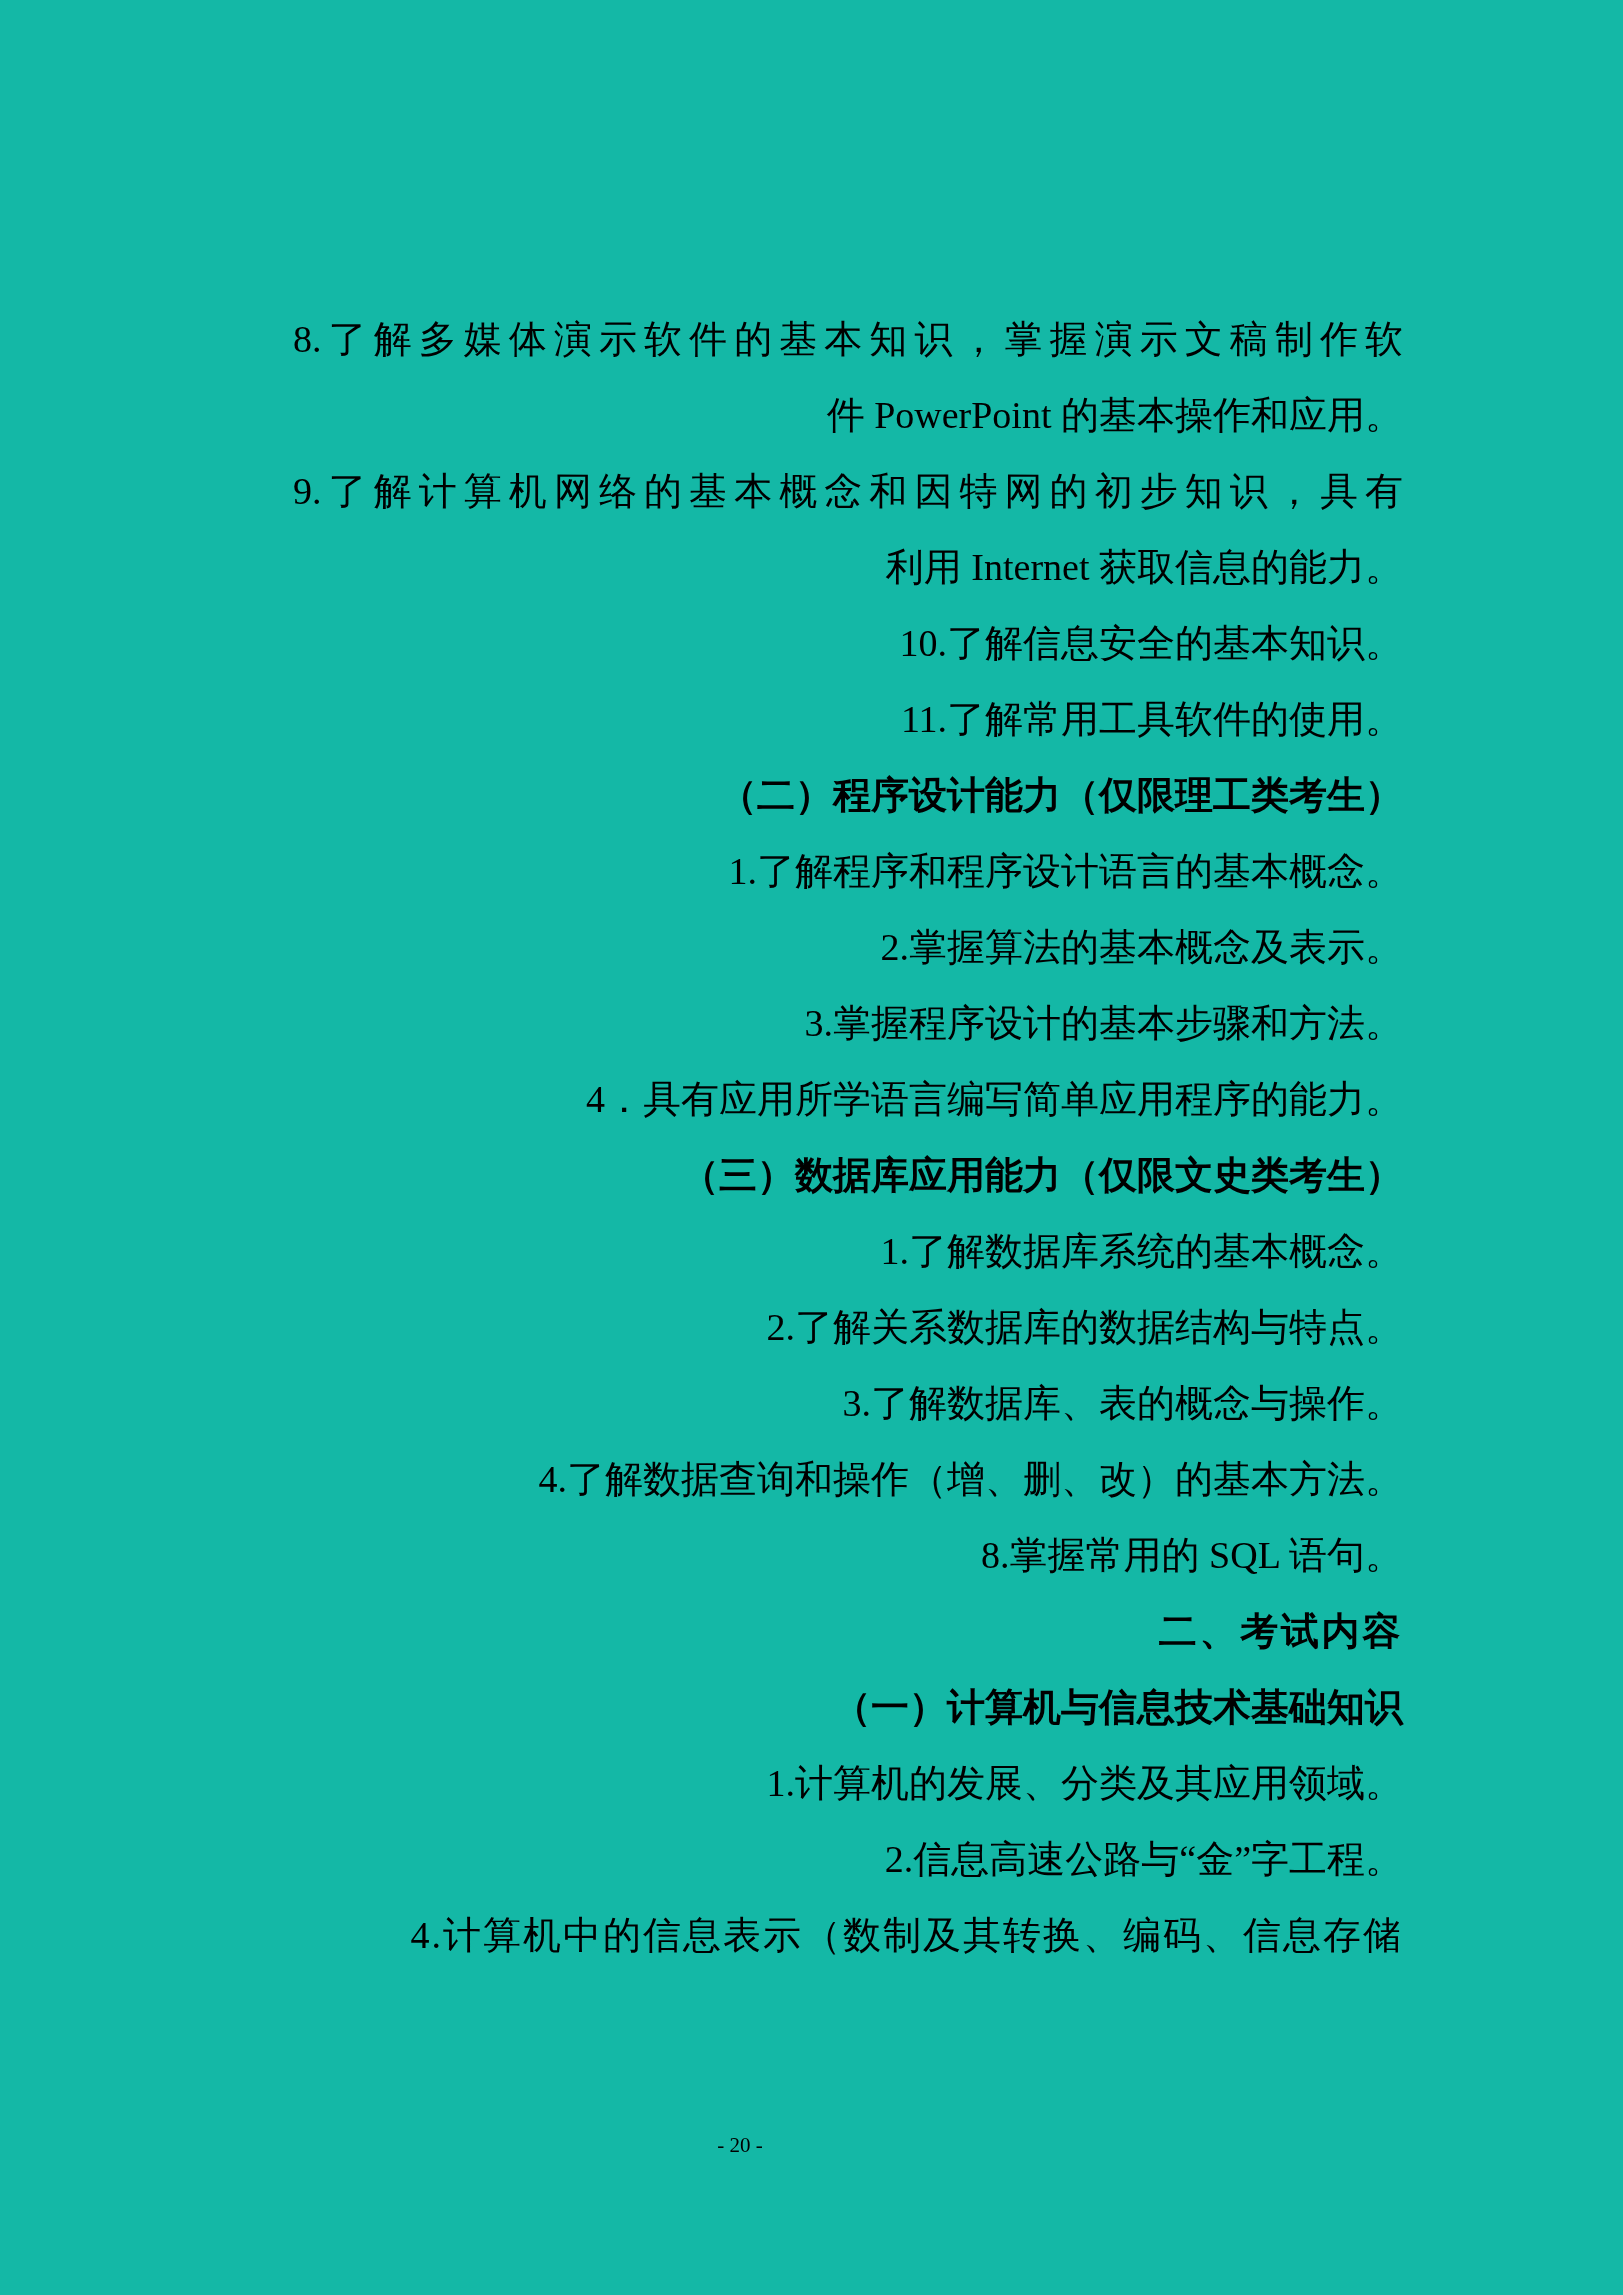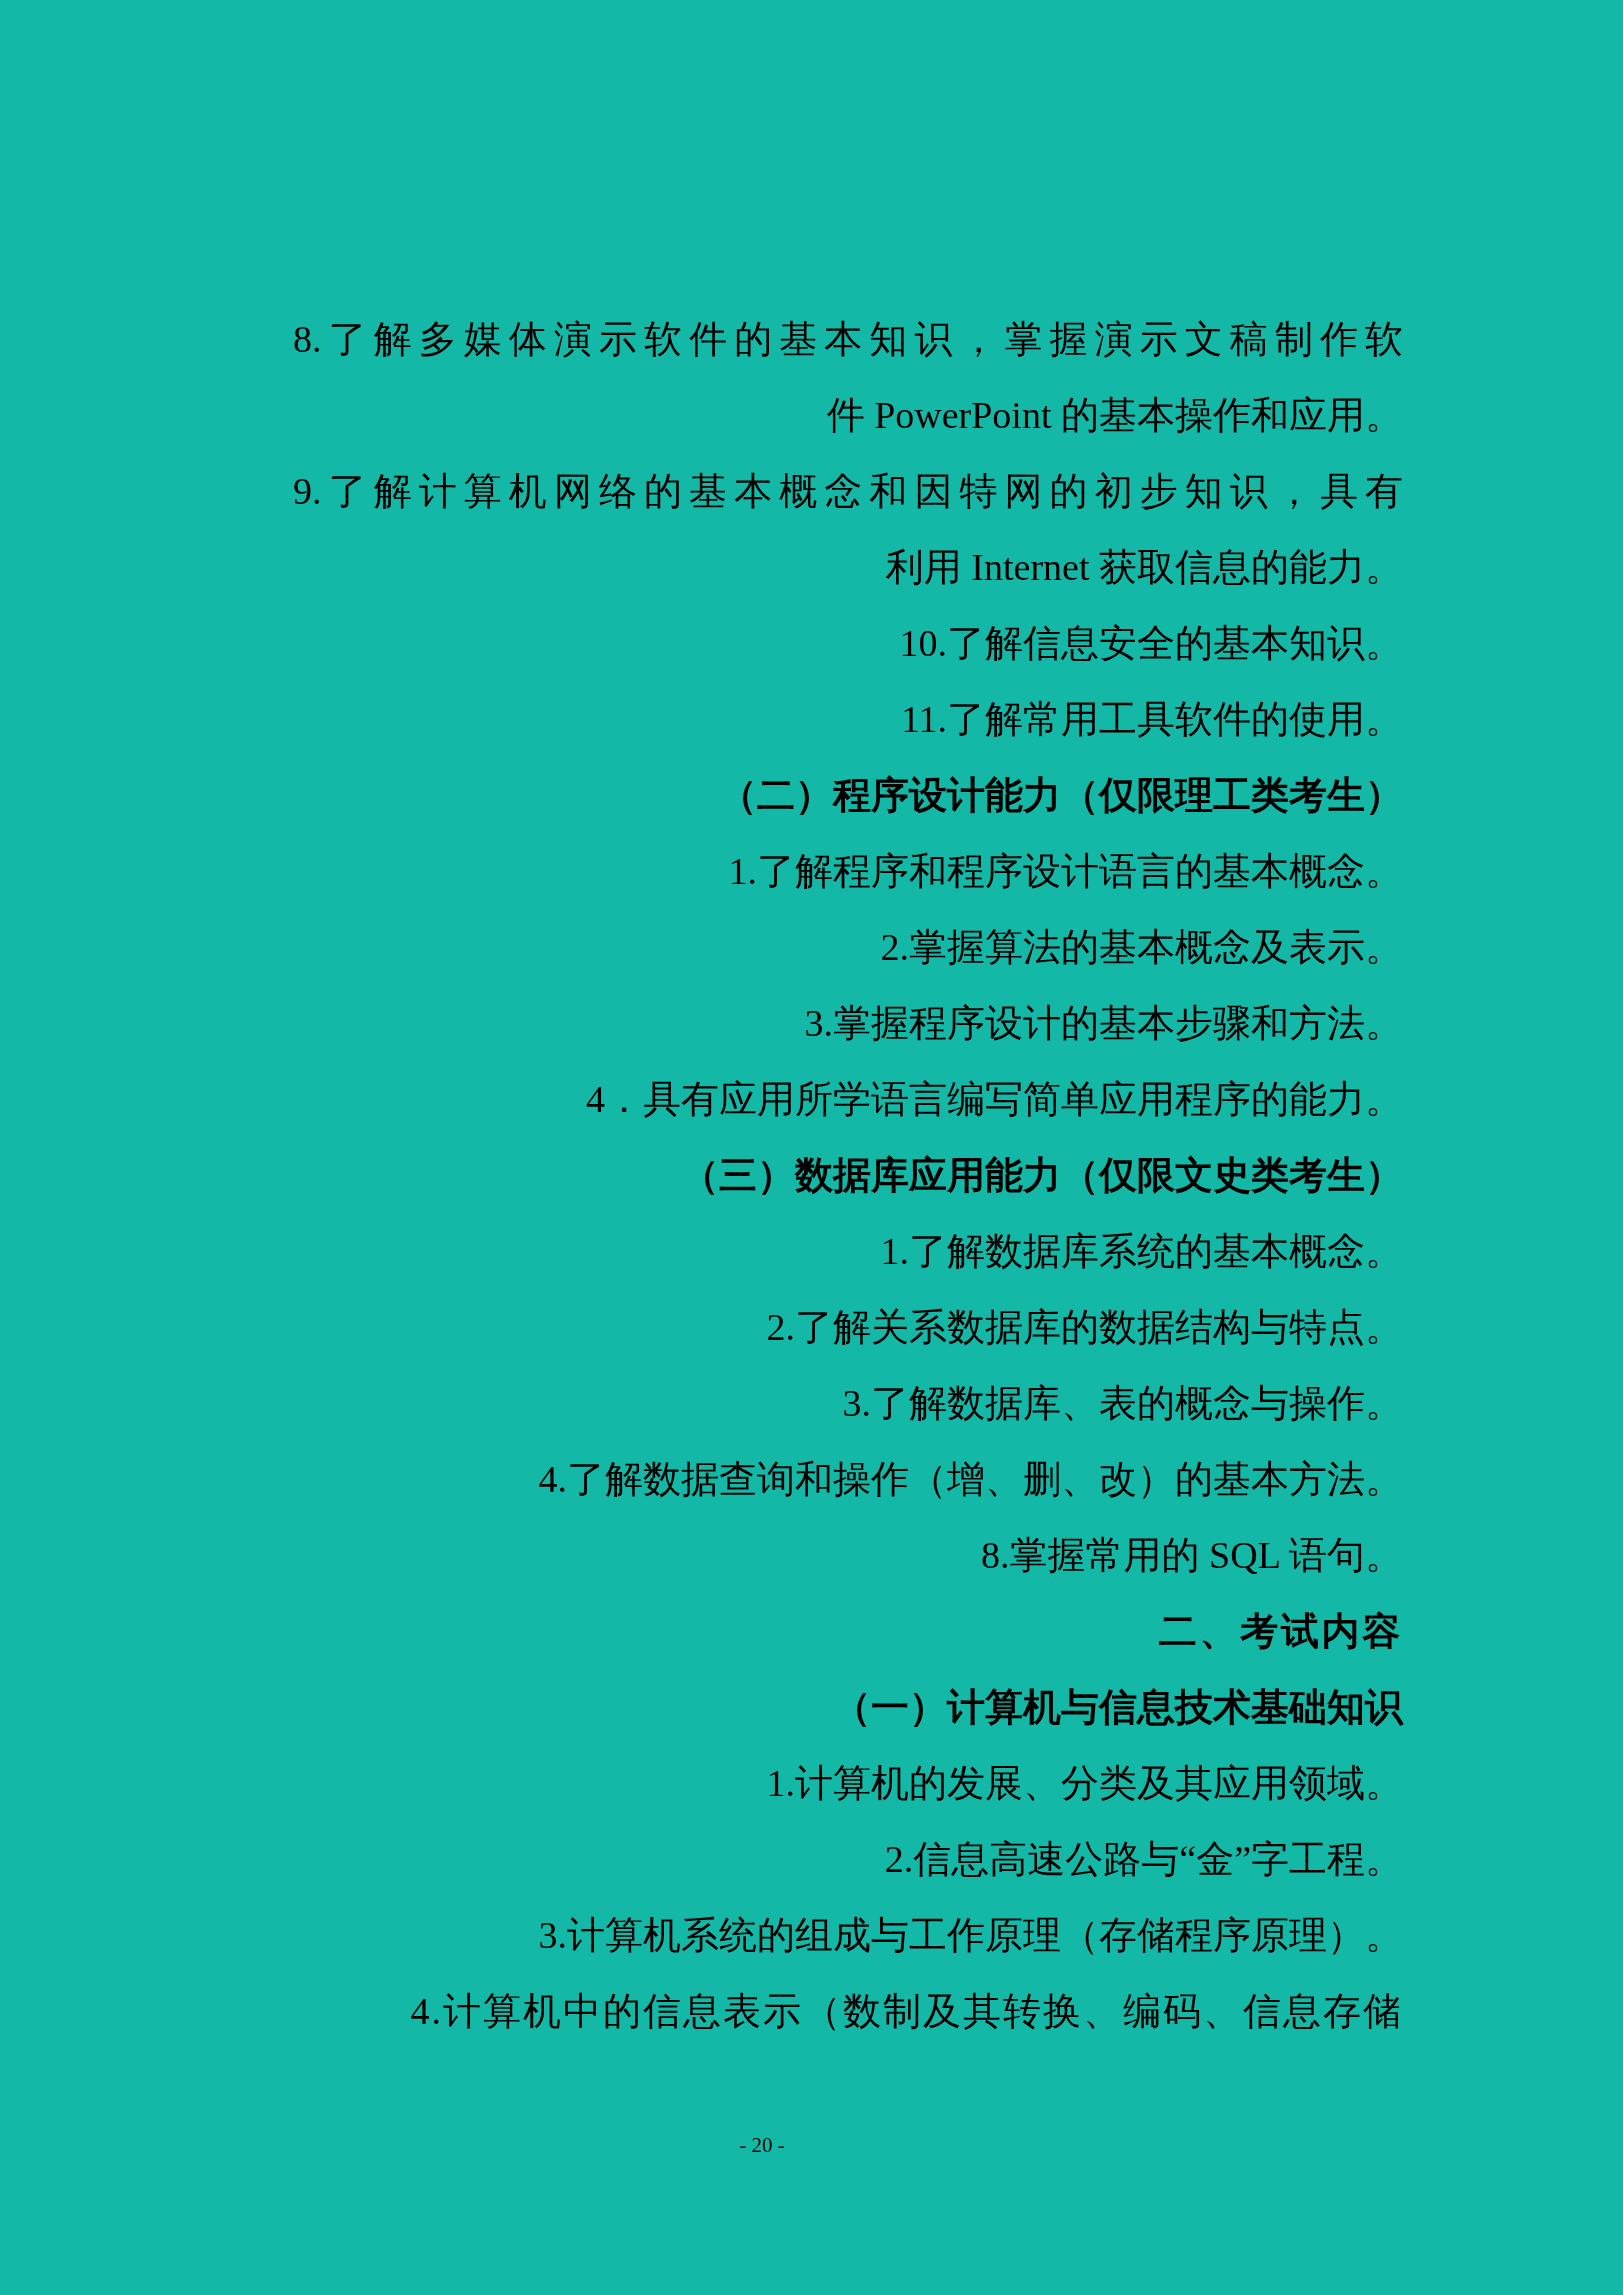--- a/index.html
+++ b/index.html
@@ -47,21 +47,21 @@
     font-weight: bold;
   }
   
   .hei {
     font-family: "Liberation Sans", "DejaVu Sans", sans-serif;
     font-weight: bold;
     letter-spacing: 2.7px;
   }
   .footer {
     position: absolute;
-    left: 762px;
+    left: 740px;
     top: 2128px;
     transform: translateX(-50%);
     font-size: 21px;
     line-height: 35px;
     white-space: nowrap;
     font-family: "Liberation Serif", "DejaVu Serif", serif;
   }
 </style>
 </head>
 <body>
@@ -82,18 +82,17 @@
     <div class="line indent kai">（三）数据库应用能力（仅限文史类考生）</div>
     <div class="line indent">1.了解数据库系统的基本概念。</div>
     <div class="line indent">2.了解关系数据库的数据结构与特点。</div>
     <div class="line indent">3.了解数据库、表的概念与操作。</div>
     <div class="line indent">4.了解数据查询和操作（增、删、改）的基本方法。</div>
     <div class="line indent">8.掌握常用的 SQL 语句。</div>
     <div class="line indent hei">二、考试内容</div>
     <div class="line indent kai">（一）计算机与信息技术基础知识</div>
     <div class="line indent">1.计算机的发展、分类及其应用领域。</div>
     <div class="line indent">2.信息高速公路与“金”字工程。</div>
-    <div class="line indent">3.计算机系统的组成与工作原理（存储程序原理）。</div>
     <div class="line indent sp">4.计算机中的信息表示（数制及其转换、编码、信息存储</div>
   </div>
   <div class="footer">- 20 -</div>
 </div>
 
 
 </body></html>

